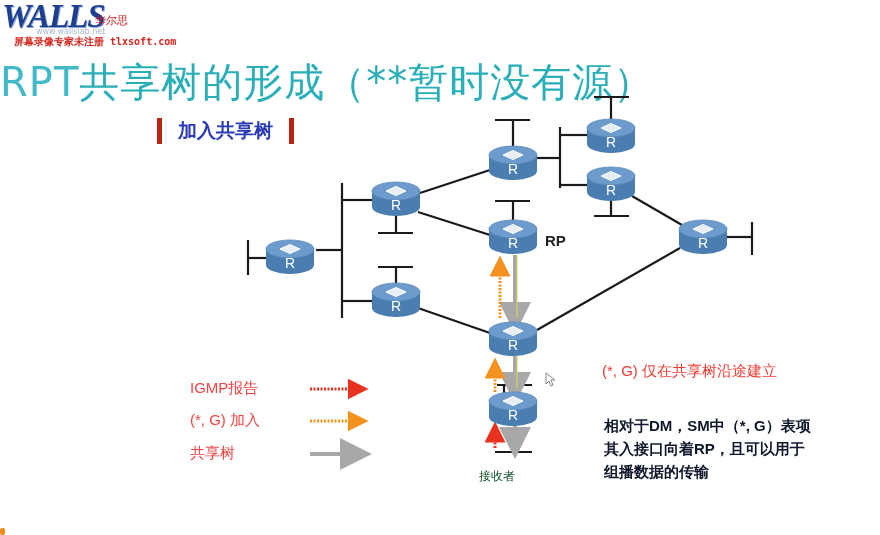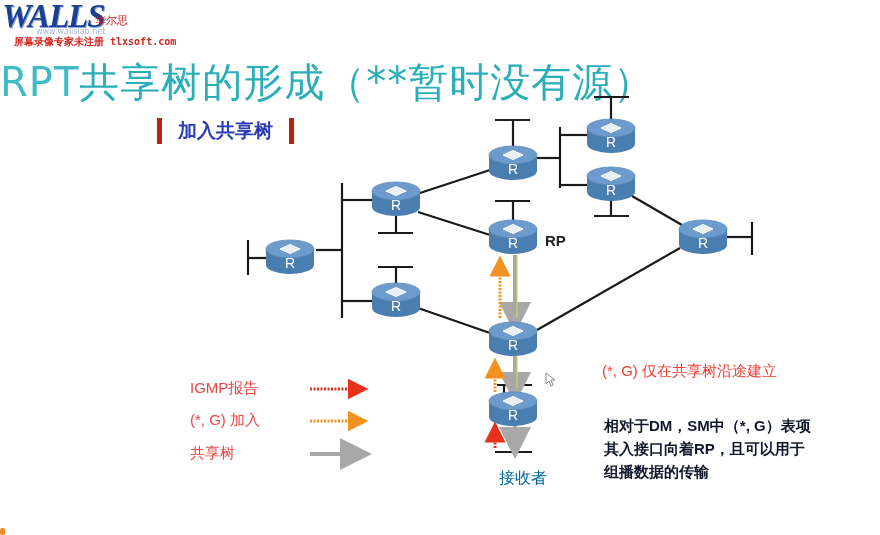--- a/index.html
+++ b/index.html
@@ -18,21 +18,21 @@
   .watermark { position:absolute; left:14px; top:35px; font-size:10px; font-weight:bold; color:#d3271f;
                white-space:nowrap; font-family:"DejaVu Sans Mono", monospace; }
   .section { position:absolute; left:157px; top:116px; height:30px; display:flex; align-items:center; gap:16px; }
   .section .bar { width:5px; height:26px; background:#b8240f; }
   .section .txt { font-size:19px; font-weight:bold; color:#2a3bb5; }
   svg.diagram { position:absolute; left:0; top:0; }
   .legend-label { position:absolute; font-family:Liberation Sans, sans-serif; font-size:15px; color:#ef4444; text-align:left; width:120px; }
   .note-red { position:absolute; left:602px; top:362px; font-family:"Liberation Sans", sans-serif; font-size:15px; color:#ee3c33; white-space:nowrap; }
   .note-black { position:absolute; left:604px; top:414px; width:215px; font-family:"Liberation Sans", sans-serif;
                 font-size:15px; font-weight:bold; color:#0f172a; line-height:23px; }
-  .receiver { position:absolute; left:479px; top:468px; font-family:"DejaVu Serif", serif; font-size:16px; color:#0369a1;margin-left:20px; }
+  .receiver { position:absolute; left:479px; top:468px; font-family:"DejaVu Serif", serif; font-size:12px; color:#14532d; }
   .rp-label { position:absolute; left:545px; top:232px; font-family:"Liberation Sans", sans-serif; font-size:15px; font-weight:bold; color:#222; }
   .cursor { position:absolute; left:545px; top:372px; }
   .orange-dot { position:absolute; left:0; top:528px; width:5px; height:7px; background:#f08a1c; border-radius:2px; }
 </style>
 </head>
 <body>
 
 <div class="logo">
   <span class="walls">WALLS</span>
   <span class="cn">华尔思</span>

